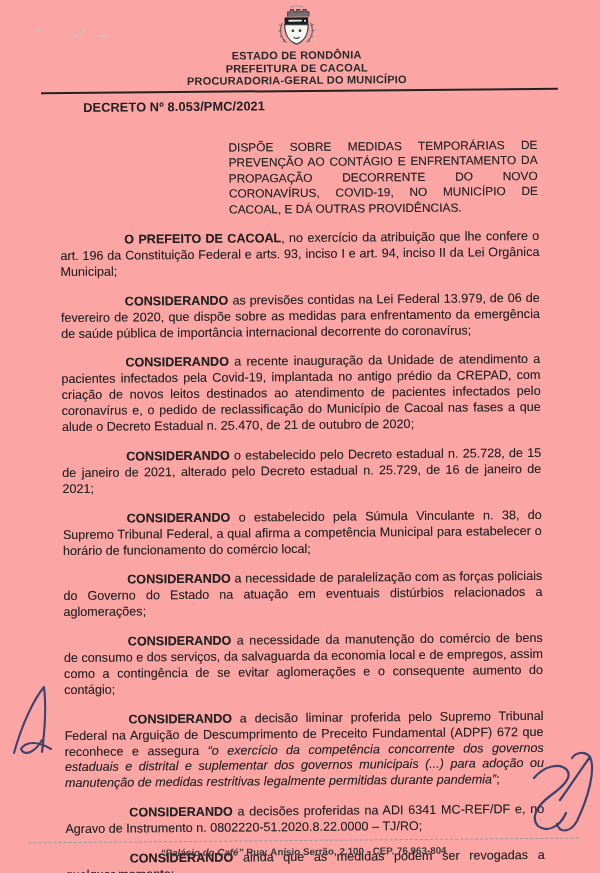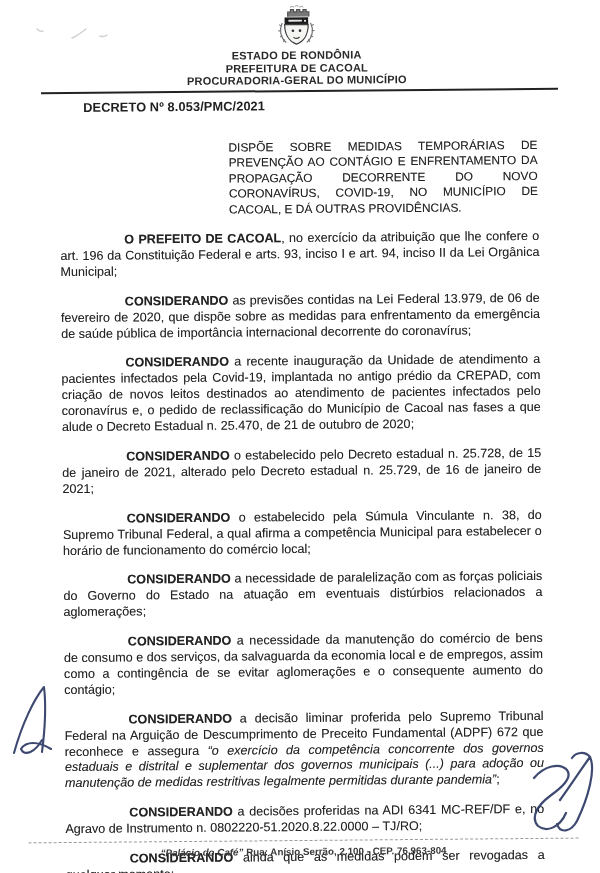--- a/index.html
+++ b/index.html
@@ -1,19 +1,19 @@
 <!DOCTYPE html>
 <html><head>
 <meta charset="utf-8">
 <style>
   html,body{margin:0;padding:0;background:#e8e8e8;}
   .page{
     position:relative;
     width:600px;height:873px;
-    background:#ffffff;
+    background:#fca5a5;
     overflow:hidden;
     font-family:"Liberation Sans",sans-serif;
     color:#1f1f1f;
   }
   .skew{
     position:absolute;inset:0;
     transform:rotate(-0.5deg);
     transform-origin:50% 50%;
   }
   

